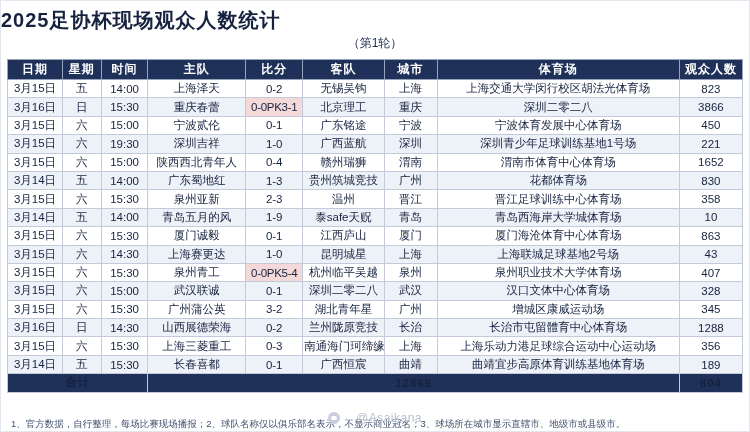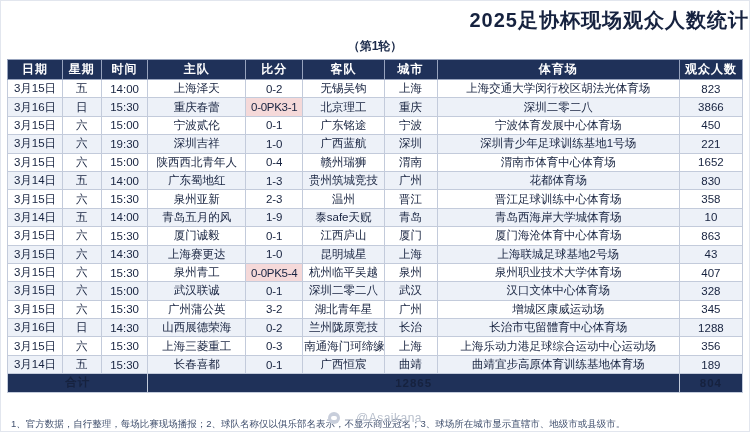--- a/index.html
+++ b/index.html
@@ -19,35 +19,33 @@
     background: #ffffff;
     border: 1px solid #e2e6ee;
     position: relative;
     display: flex;
     flex-direction: column;
   }
   .title-bar {
     height: 34px;
     display: flex;
     align-items: center;
-    justify-content: flex-end;
+    justify-content: flex-start;
     padding-top: 4px;
   }
   .title {
     font-size: 20px;
     font-weight: bold;
     letter-spacing: 1px;
     color: #16223f;
   }
   .round-bar {
     height: 22px;
     display: flex;
-    align-items: center;
     justify-content: center;
-    font-weight: bold;
   }
   .round {
     font-size: 12px;
     color: #1b2a4a;
   }
   .table-wrap {
     padding: 2px 6px 0 6px;
     flex: 1;
   }
   table.main {

